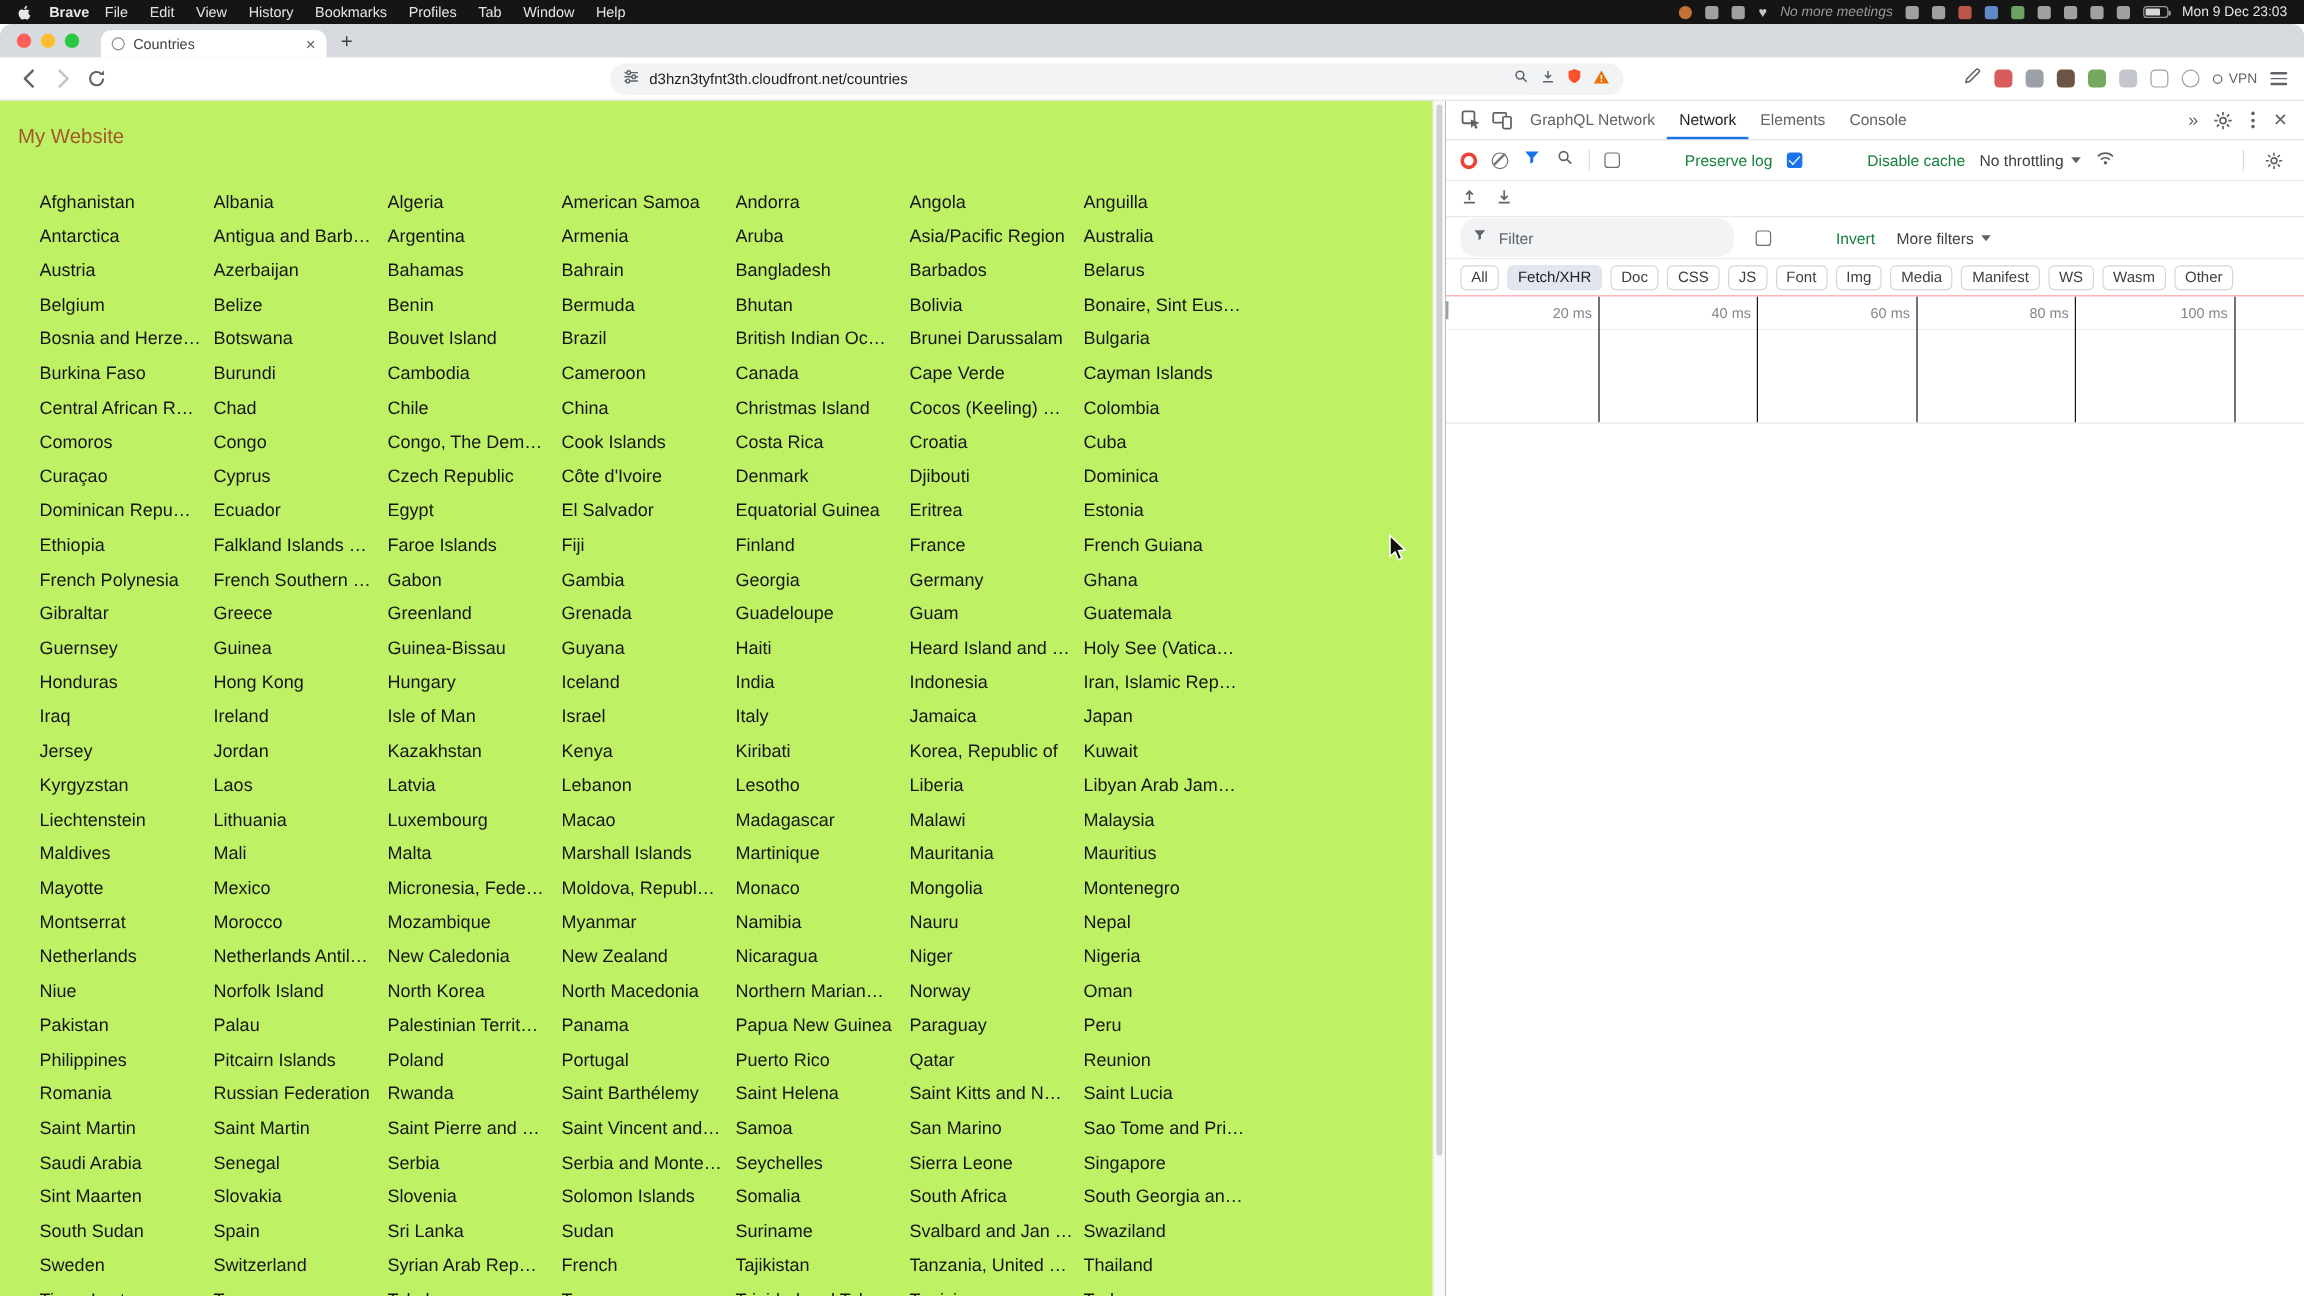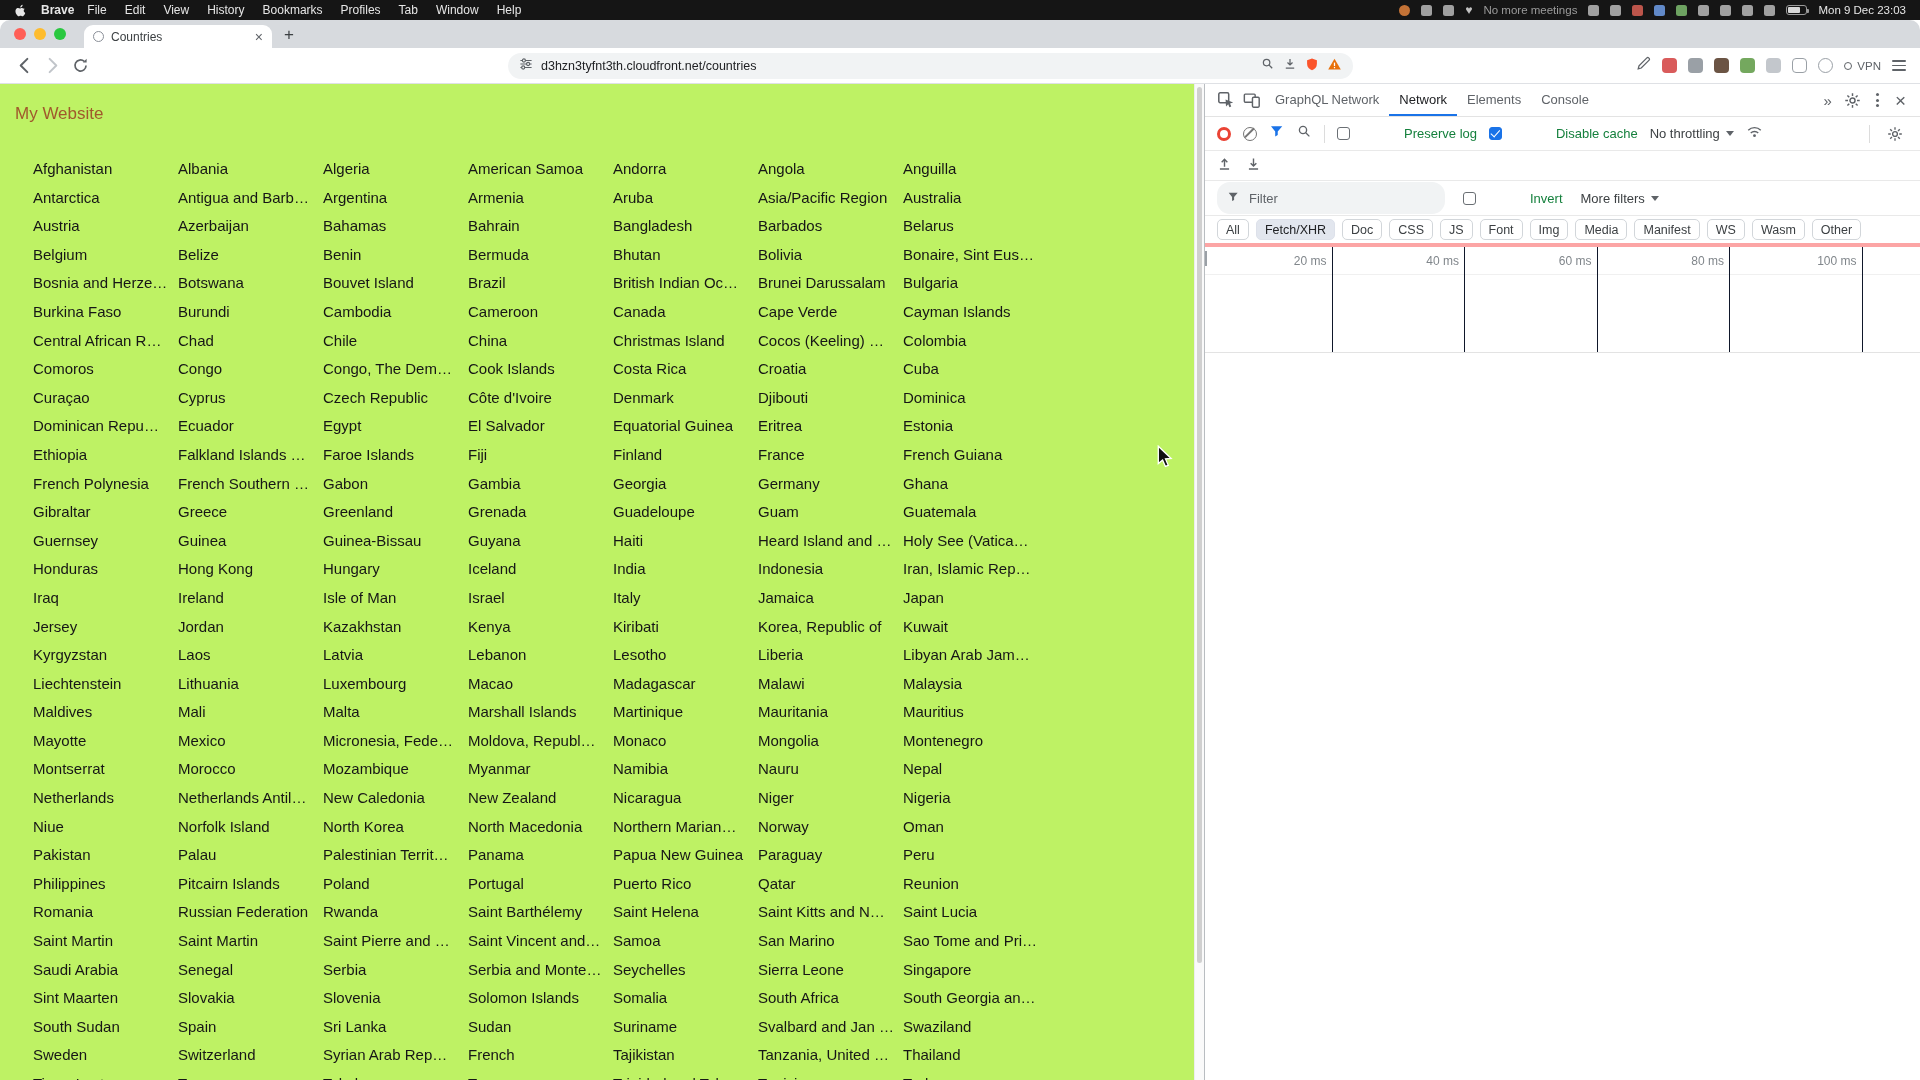--- a/index.html
+++ b/index.html
@@ -15,21 +15,21 @@
     height:20px; background:#151515; color:#e6e6e6;
     display:flex; align-items:center; padding:0 14px; font-size:12px;
   }
   .mb-apple svg { width:13px; height:13px; display:block; }
   .mb-app { font-weight:700; margin:0 4px 0 14px; }
   .mb-menus { display:flex; }
   .mb-menu { padding:0 9px; }
   .mb-right { margin-left:auto; display:flex; align-items:center; gap:11px; font-size:11.5px; }
   .mb-ico { width:11px; height:11px; border-radius:2.5px; background:#b9b9b9; display:inline-block; opacity:.85; }
   .mb-heart { color:#c3c3c3; font-size:12px; line-height:1; }
-  .mb-meetings { color:#9b9b9b; }
+  .mb-meetings { color:#9b9b9b;font-style:italic; }
   .mb-batt { width:21px; height:10px; border:1px solid #9a9a9a; border-radius:3px; position:relative; }
   .mb-batt::before { content:""; position:absolute; left:1px; top:1px; bottom:1px; width:12px; background:#d8d8d8; border-radius:1px; }
   .mb-batt::after { content:""; position:absolute; right:-3px; top:2.5px; width:2px; height:4px; background:#9a9a9a; border-radius:0 1px 1px 0; }
   .mb-clock { white-space:nowrap; }
 
   
   .window { height:1060px; display:flex; flex-direction:column; border-radius:10px 10px 0 0; overflow:hidden; background:#fff; }
 
   .tabstrip { height:28px; background:#d7dade; display:flex; align-items:center; padding:0 14px; flex:0 0 auto; }
   .lights { display:flex; gap:8px; }
@@ -99,21 +99,21 @@
 
   .dt-har { height:30px; border-bottom:1px solid #e9e9e9; padding:0 12px; gap:14px; }
 
   .dt-filter-row { height:35px; border-bottom:1px solid #e9e9e9; padding:0 12px; gap:18px; }
   .filter-pill { width:228px; height:25px; background:#f1f3f4; border-radius:13px; display:flex; align-items:center; padding:16px 10px; gap:7px; }
   .filter-input { border:none; background:transparent; outline:none; font-size:13px; color:#202124; width:100%;
                   font-family:"Liberation Sans", sans-serif; }
   .filter-input::placeholder { color:#5f6368; }
   .morefilters { display:flex; align-items:center; gap:6px; font-size:13px; color:#3c4043; }
 
-  .dt-chips { height:31px; border-bottom:4px solid #fca5a5; padding:0 12px; gap:7px; }
+  .dt-chips { height:31px; border-bottom:1px solid #fca5a5; padding:0 12px; gap:7px; }
   .chip { height:21px; padding:0 8px; display:flex; align-items:center; border:1px solid #d2d6da; border-radius:5px;
           font-size:12.5px; color:#3c4043; background:#fff; white-space:nowrap; }
   .chip.active { background:#e2e6ee; border-color:#dde1ea; color:#202124; }
 
   .waterfall { height:106px; position:relative; border-bottom:1px solid #e3e3e3; overflow:hidden; flex:0 0 auto; }
   .waterfall::before { content:""; position:absolute; left:0; top:4px; width:1.5px; height:15px; background:#9aa0a6; }
   .wf-ruler-line { position:absolute; left:0; right:0; top:27px; height:1px; background:#f0f0f0; }
   .wf-tick { position:absolute; top:0; bottom:0; width:1px; background:#0f172a; }
   .wf-label { position:absolute; top:7px; left:-5px; transform:translateX(-100%); font-size:12px; color:#80868b; white-space:nowrap; }
 

